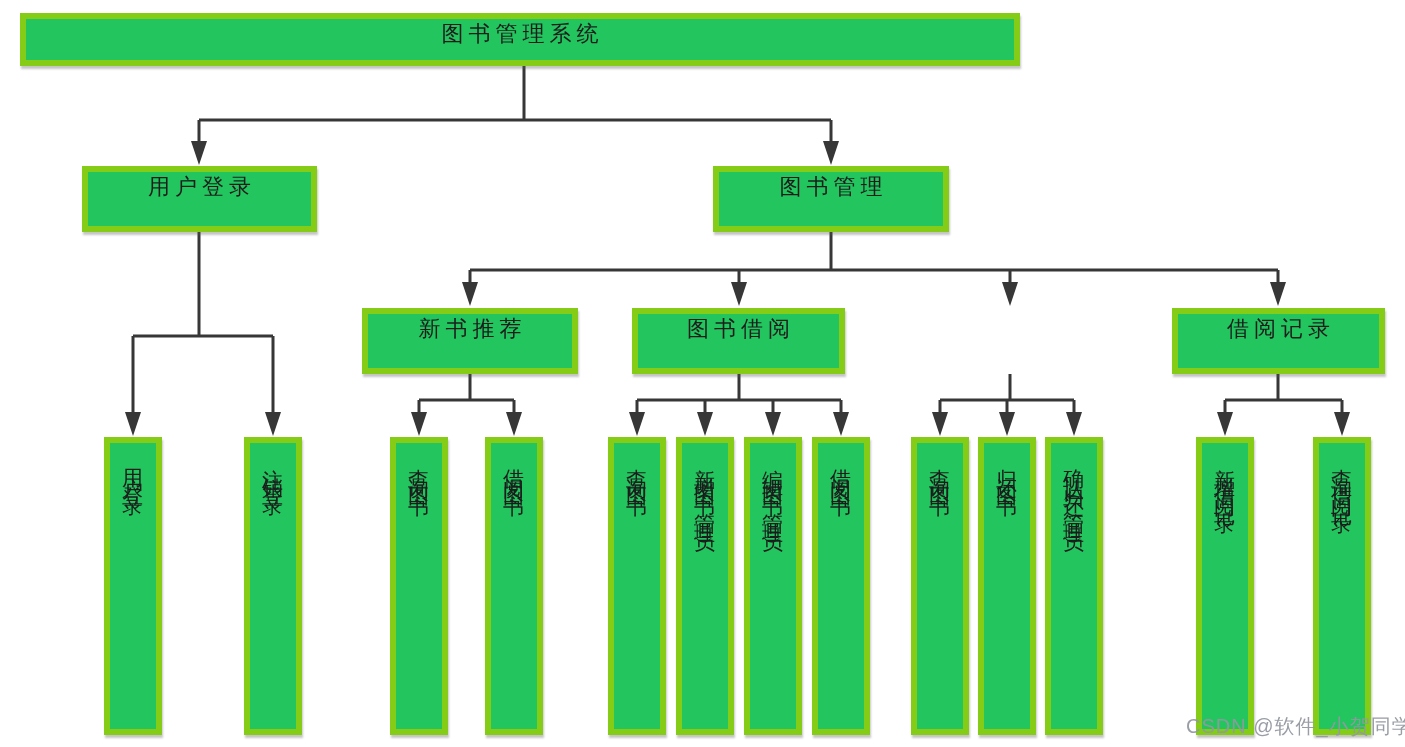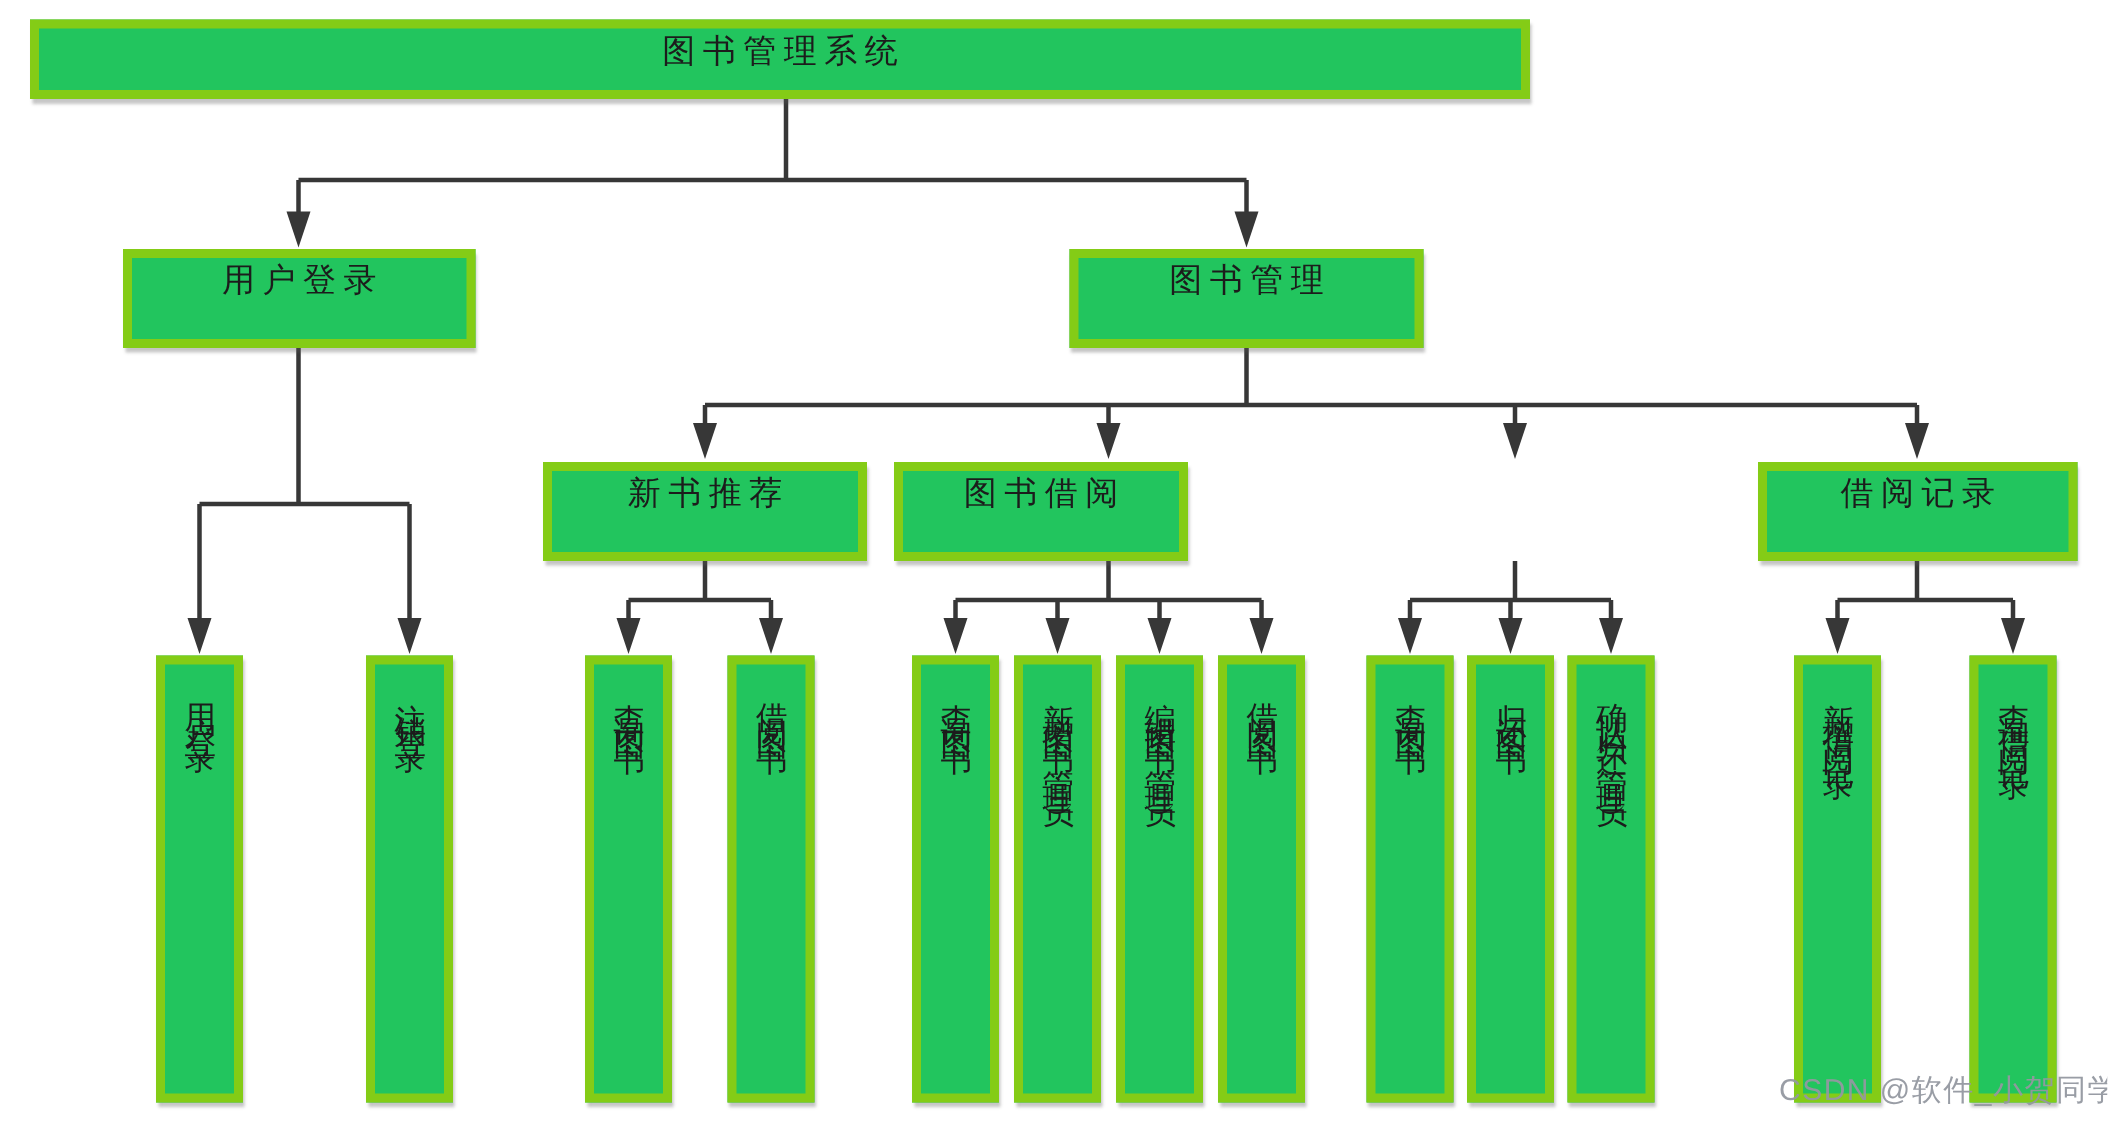--- a/index.html
+++ b/index.html
@@ -107,21 +107,21 @@
   <div class="box" style="left:82px; top:166px; width:235px; height:66px">
     <span class="hlabel">用户登录</span>
   </div>
   <div class="box" style="left:362px; top:308px; width:216px; height:66px">
     <span class="hlabel">新书推荐</span>
   </div>
 
   <div class="box" style="left:713px; top:166px; width:236px; height:66px">
     <span class="hlabel">图书管理</span>
   </div>
-  <div class="box" style="left:596px; top:308px; width:196px; height:66px">
+  <div class="box" style="left:632px; top:308px; width:213px; height:66px">
     <span class="hlabel">图书借阅</span>
   </div>
   <div class="box" style="left:1172px; top:308px; width:213px; height:66px">
     <span class="hlabel">借阅记录</span>
   </div>
 
   <div class="box" style="left:104px; top:437px; width:58px; height:298px">
     <span class="vlabel">用户登录</span>
   </div>
   <div class="box" style="left:244px; top:437px; width:58px; height:298px">

